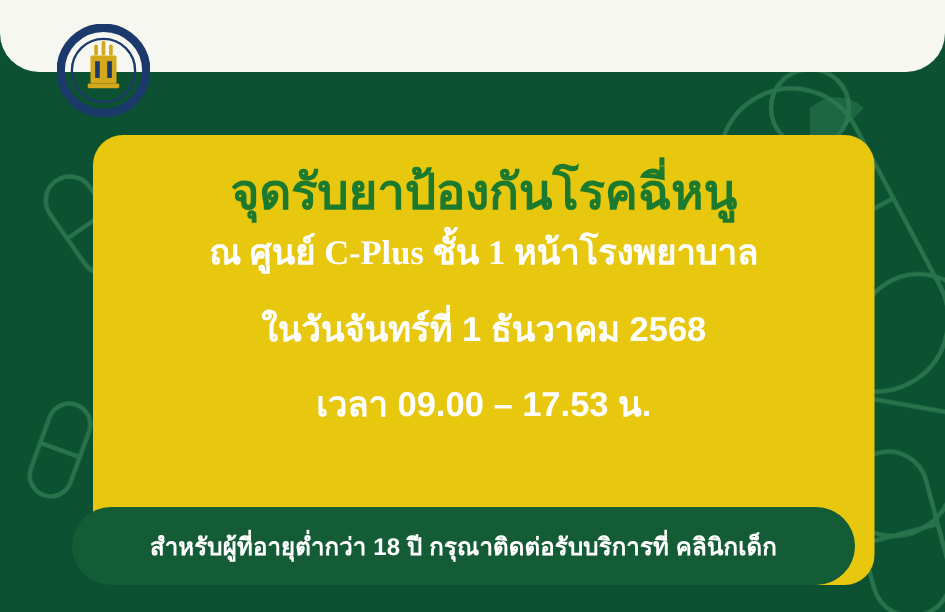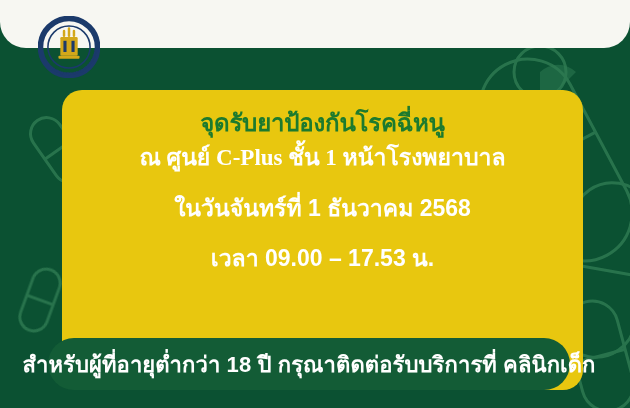--- a/index.html
+++ b/index.html
@@ -80,21 +80,21 @@
     width: 521px;
     height: 300px;
     z-index: 4;
     text-align: center;
     box-sizing: border-box;
     padding-top: 18px;
   }
 
   .line-title {
     color: #1c7a2e;
-    font-size: 24px;
+    font-size: 33px;
     font-weight: 700;
     line-height: 1.22;
     letter-spacing: -0.2px;
     white-space: nowrap;
   }
   .line-sub {
     color: #ffffff;
     font-size: 23px;
     font-weight: 700;
     line-height: 1.52;
@@ -112,21 +112,21 @@
     height: 52px;
     background: #135c36;
     border-radius: 26px;
     z-index: 6;
     display: flex;
     align-items: center;
     justify-content: center;
   }
   .footer-text {
     color: #ffffff;
-    font-size: 22px;
+    font-size: 16px;
     font-weight: 700;
     white-space: nowrap;
     letter-spacing: 0.1px;
   }
 </style>
 </head>
 <body>
 
 <div id="poster">
 

